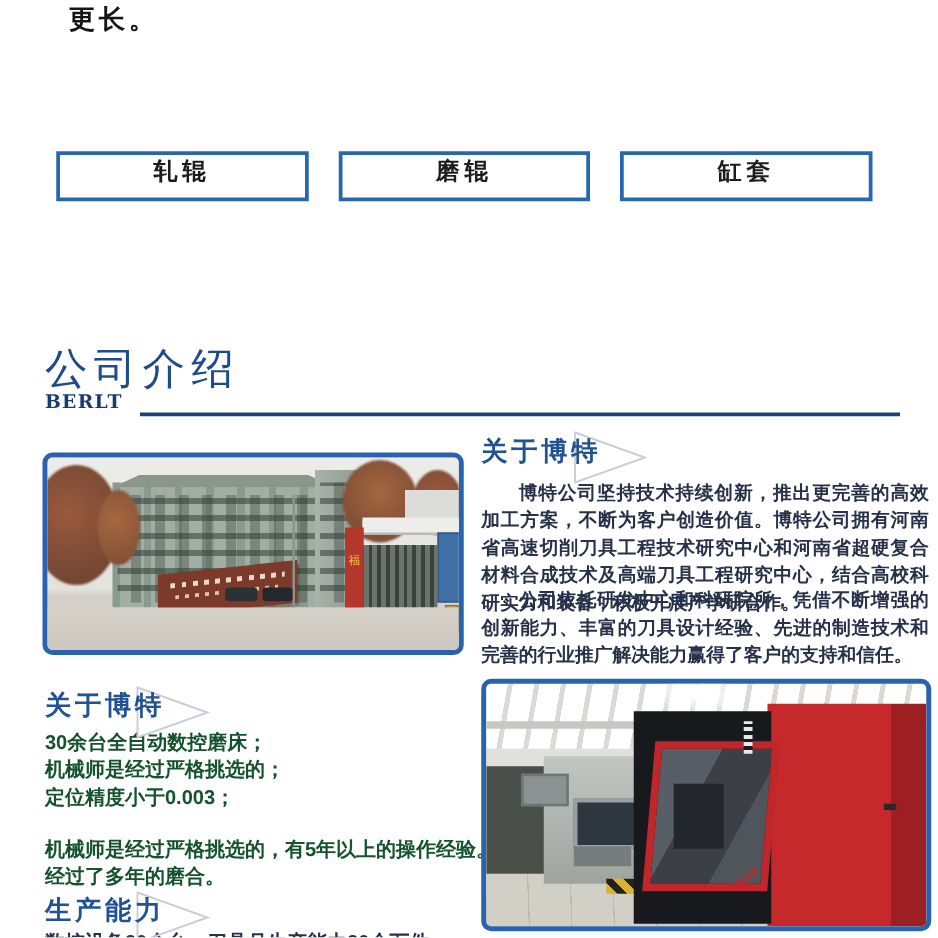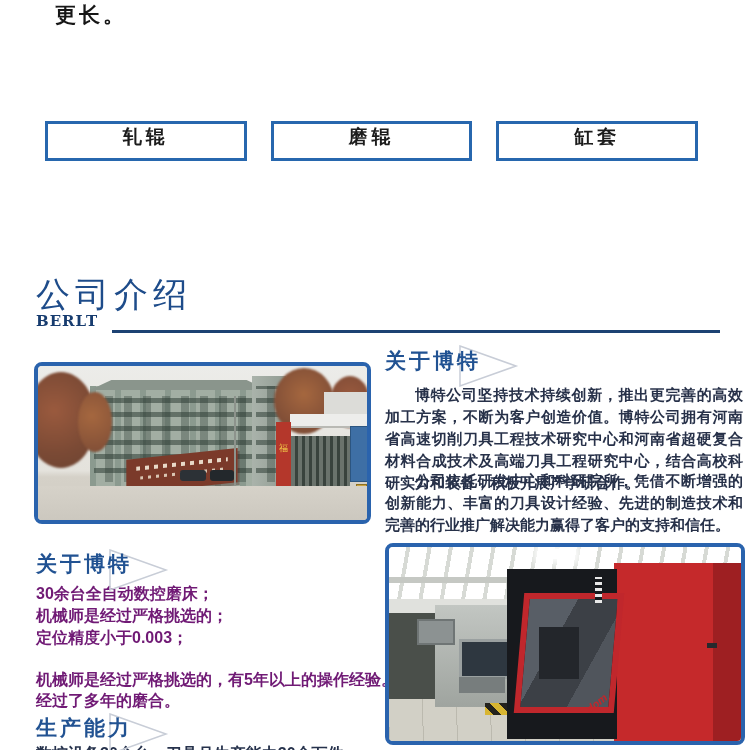--- a/index.html
+++ b/index.html
@@ -38,21 +38,21 @@
          overflow:hidden;background:#e9e9e6;}
   #factory-photo{left:34px;top:362px;width:329px;height:154px;}
   #machine-photo{left:385px;top:543px;width:352px;height:194px;}
   .abs{position:absolute;}
 
   
   .about-p{position:absolute;left:385px;width:358px;font-size:15px;line-height:22px;
            font-weight:bold;color:#273149;text-align:justify;text-indent:2em;margin:0;}
 
   
-  .wline{position:absolute;left:36px;font-size:16px;font-weight:bold;color:#701a75;
+  .wline{position:absolute;left:36px;font-size:16px;font-weight:bold;color:#14532d;
          white-space:nowrap;}
 
   .clipped-line{position:absolute;left:36px;top:744px;font-size:16px;font-weight:bold;
                 color:#26324c;white-space:nowrap;}
 
   
   .building-windows{background-image:
       repeating-linear-gradient(0deg, rgba(47,62,54,.0) 0 9px, rgba(47,62,54,.55) 9px 14px),
       repeating-linear-gradient(90deg, rgba(47,62,54,.0) 0 11px, rgba(47,62,54,.35) 11px 19px);}
   .tree{border-radius:50%;filter:blur(1px);}

